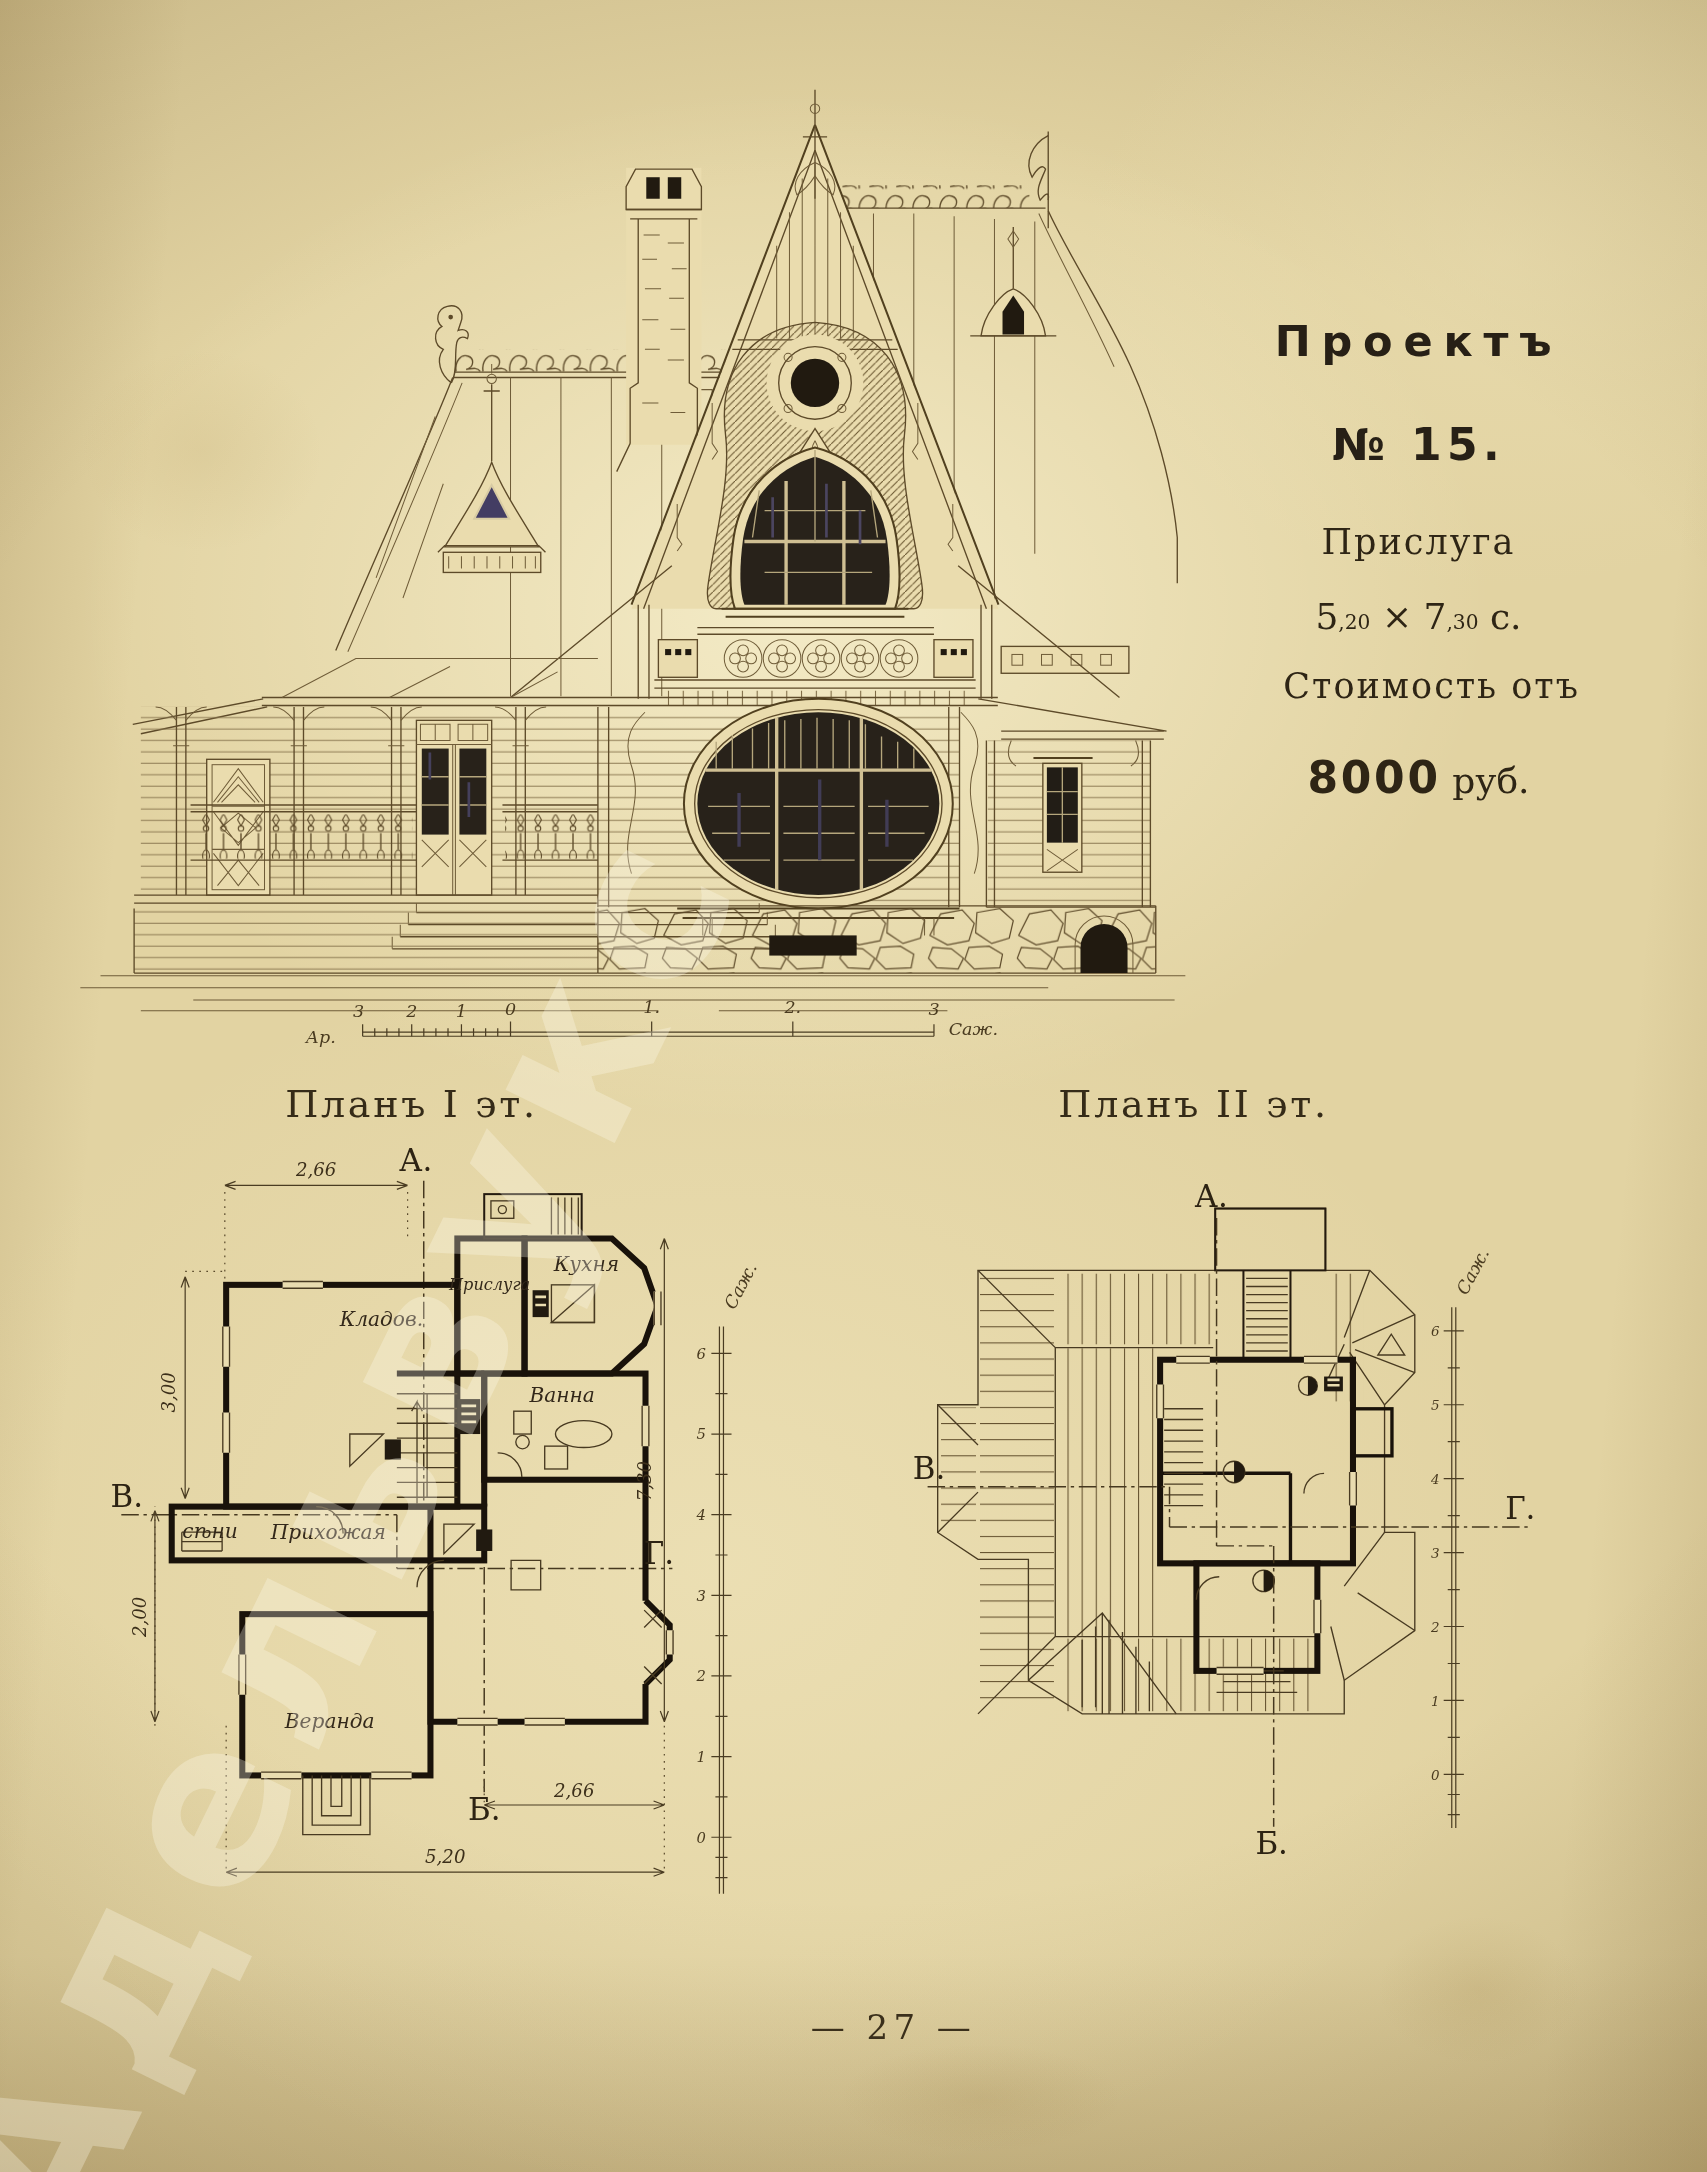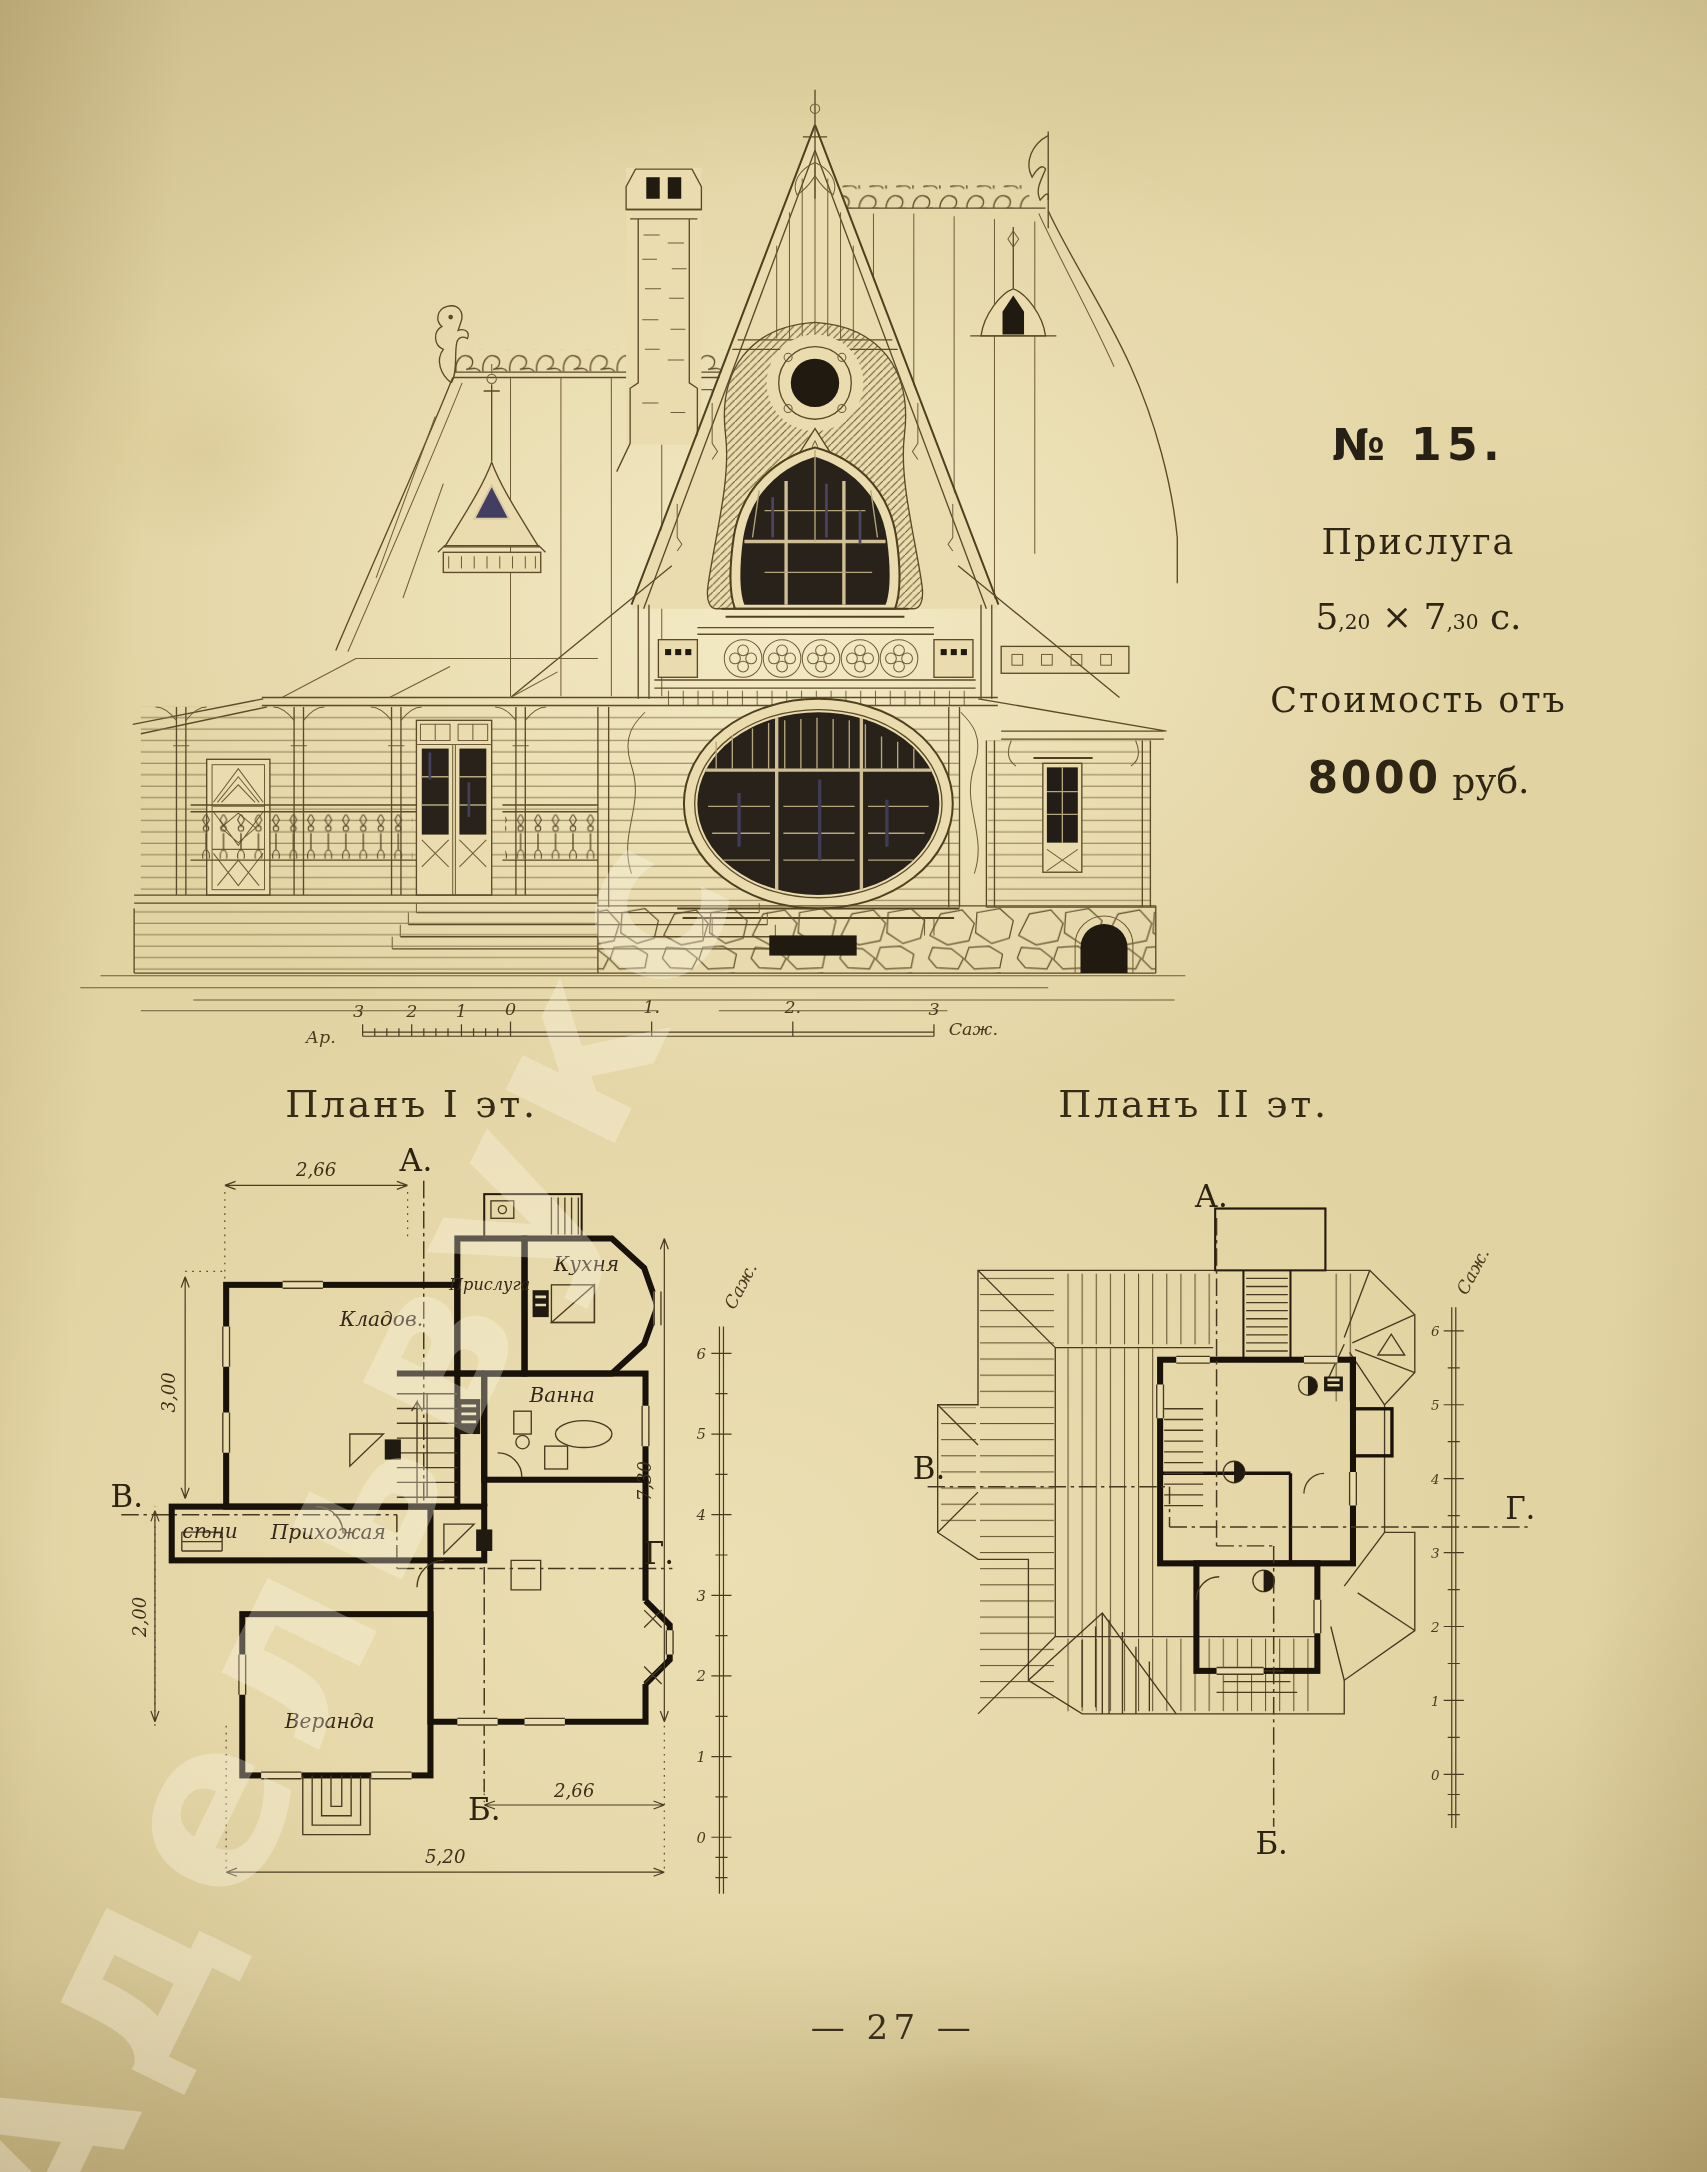--- a/index.html
+++ b/index.html
@@ -323,29 +323,30 @@
     <text class="cur" x="700" y="1410" text-anchor="middle">0</text>
     <text class="cur" x="910" y="1408" text-anchor="middle">1.</text>
     <text class="cur" x="1120" y="1408" text-anchor="middle">2.</text>
     <text class="cur" x="1330" y="1410" text-anchor="middle">3</text>
     <text class="cur" x="440" y="1452" text-anchor="end">Ар.</text>
     <text class="cur" x="1352" y="1440">Саж.</text>
   </g>
 </svg>
 
 <div class="abs info" style="left:1257px;top:316px;height:511px;">
+  <div class="abs t" style="left:0;top:0;width:323px;">Проектъ</div>
   <div class="abs n" style="left:0;top:103px;width:323px;">№ 15.</div>
   <div class="abs lab" style="left:0;top:206px;width:323px;">Прислуга</div>
   <div class="abs val" style="left:0;top:280px;width:323px;">
     <span>5</span><span class="frac">,20</span>
     <span>×</span>
     <span>7</span><span class="frac">,30</span>
     <span>с.</span>
   </div>
-  <div class="abs lab" style="left:0;top:364px;width:323px;">Стоимость отъ</div>
+  <div class="abs lab" style="left:0;top:350px;width:323px;text-align:right;">Стоимость отъ</div>
   <div class="abs val cost" style="left:0;top:436px;width:323px;">
     <b>8000</b> <span>руб.</span>
   </div>
 </div>
 
 <div class="abs plan-title" style="left:257px;top:1082px;">Планъ I эт.</div>
 <div class="abs plan-title" style="left:1039px;top:1082px;">Планъ II эт.</div>
 
 <svg class="abs" style="left:81px;top:1130px;" width="793" height="807" viewBox="0 0 1180 1200">
   <defs>

